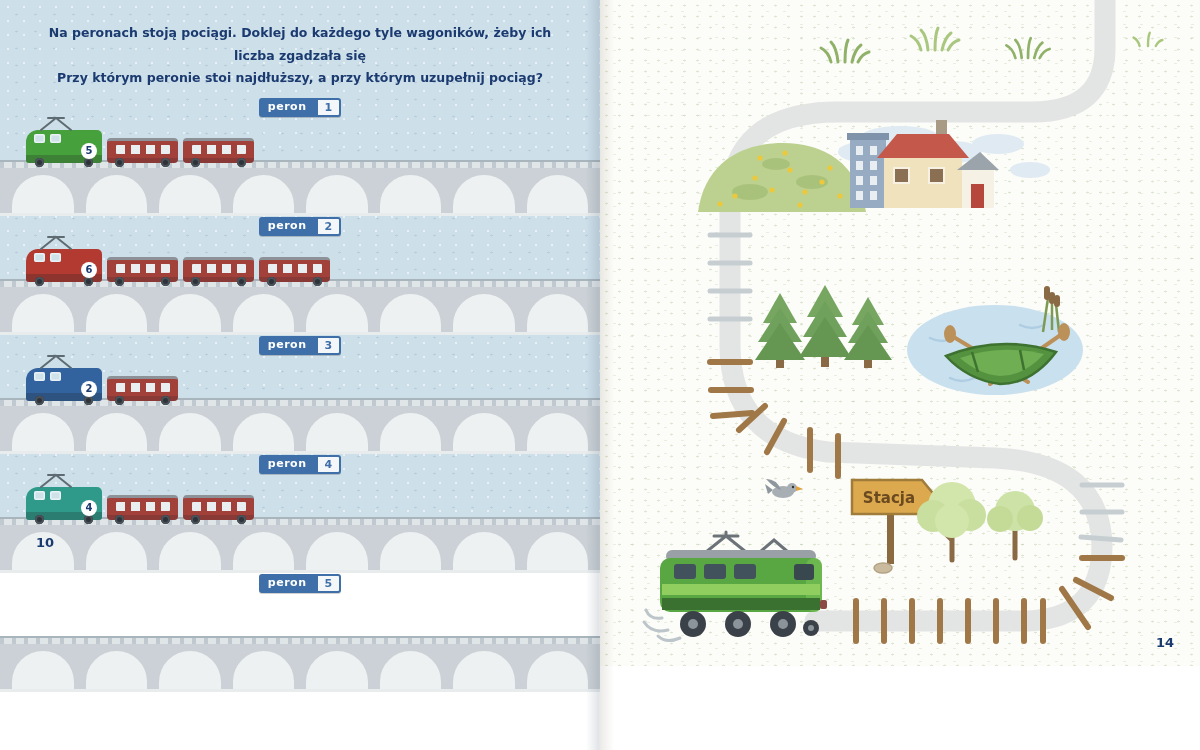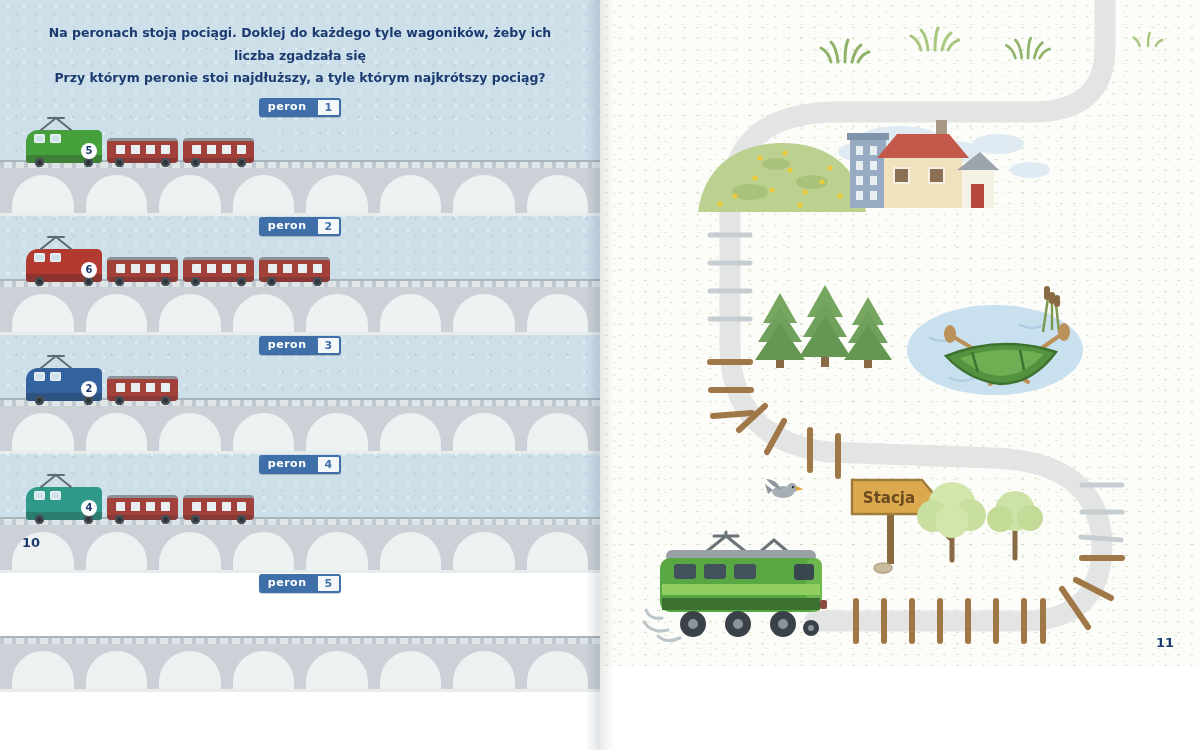--- a/index.html
+++ b/index.html
@@ -47,21 +47,21 @@
     background: rgba(30,35,40,.18); border-radius: 0 0 4px 4px; }
   .wwin { display: block; margin: 4px auto 0; width: 54px; height: 9px; border-radius: 1px;
     background: repeating-linear-gradient(90deg, #e9eef0 0 9px, rgba(0,0,0,0) 9px 15px); }
   .ww1 { left: 8px; } .ww2 { left: 54px; }
   .track { height: 8px; border-top: 2px solid #a9b5bd;
     background: repeating-linear-gradient(90deg, #bfc9cf 0 4px, #e0e5e8 4px 12px); }
   .arches { height: 48px; background: #cbd1d6; border-bottom: 3px solid #e8eced;
     display: flex; gap: 12px; padding: 7px 12px 0; }
   .arch { flex: 1; background: #eef1f2; border-radius: 999px 999px 0 0; }
   .page-num { position: absolute; bottom: 16px; color: #1b3a70; font-size: 13px; font-weight: bold; }
-  .pn-left { left: 22px; text-align: right; } .pn-right { right: 26px; }
+  .pn-left { left: 36px; text-align: right; } .pn-right { right: 26px; }
 
   
   .page-right {
     width: 600px; height: 666px; position: relative; overflow: hidden;
     background-color: #fcfcf8;
     background-image:
       radial-gradient(rgba(150,175,120,.30) 1px, rgba(0,0,0,0) 1.3px),
       radial-gradient(rgba(160,185,140,.22) 1px, rgba(0,0,0,0) 1.3px);
     background-size: 13px 11px, 17px 13px;
     background-position: 0 0, 6px 5px;
@@ -75,21 +75,21 @@
       rgba(90,75,55,.10) 55%, rgba(60,80,100,0) 100%); pointer-events: none; }
 </style>
 </head>
 <body>
 
 <div class="book">
 
   <div class="page-left">
     <div class="instructions">
       <div>Na peronach stoją pociągi. Doklej do każdego tyle wagoników, żeby ich liczba zgadzała się</div>
-      <div>Przy którym peronie stoi najdłuższy, a tyle którym najkrótszy pociąg?</div>
+      <div>Przy którym peronie stoi najdłuższy, a przy którym uzupełnij pociąg?</div>
     </div>
 
     <section class="module">
       <div class="sign-row">
           <div class="sign">
         <span class="sign-label">peron</span>
         <span class="sign-num">1</span>
       </div>
         </div>
       <div class="trainzone">
@@ -506,17 +506,17 @@
           <circle cx="90" cy="92" r="13" fill="#3b4148"></circle>
             <circle cx="90" cy="92" r="5" fill="#8b949b"></circle>
           <circle cx="135" cy="92" r="13" fill="#3b4148"></circle>
             <circle cx="135" cy="92" r="5" fill="#8b949b"></circle>
           <circle cx="163" cy="96" r="8" fill="#3b4148"></circle>
             <circle cx="163" cy="96" r="3" fill="#8b949b"></circle>
         </g>
       </g>
     </svg>
 
-    <div class="page-num pn-right">11</div>
+    <div class="page-num pn-right">14</div>
   </div>
 
   <div class="gutter"></div>
 </div>
 
 </body></html>

